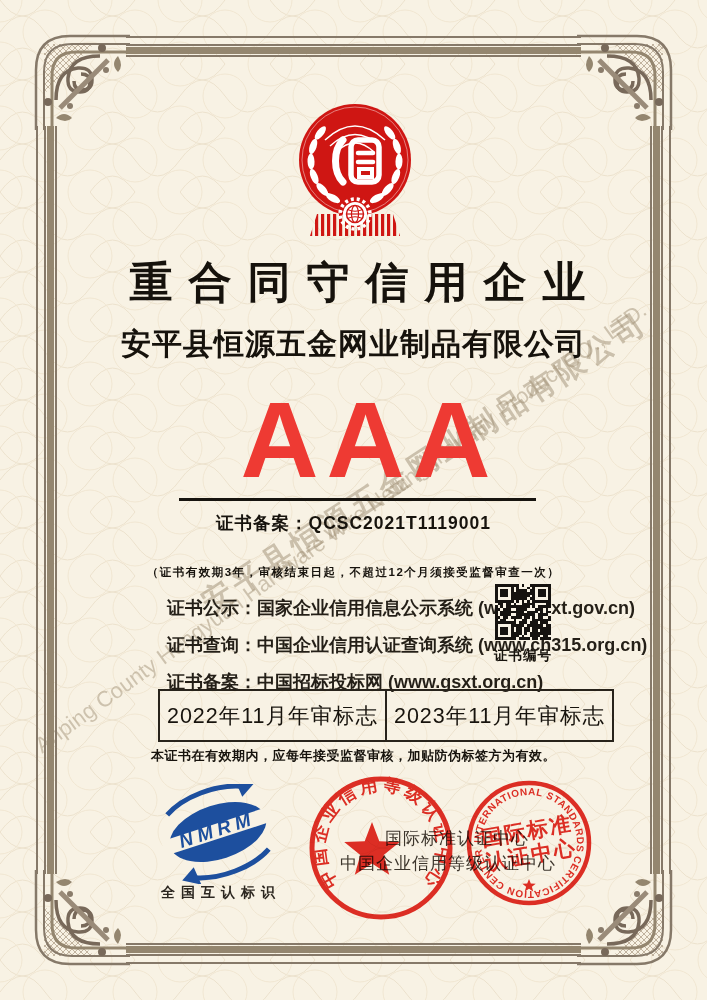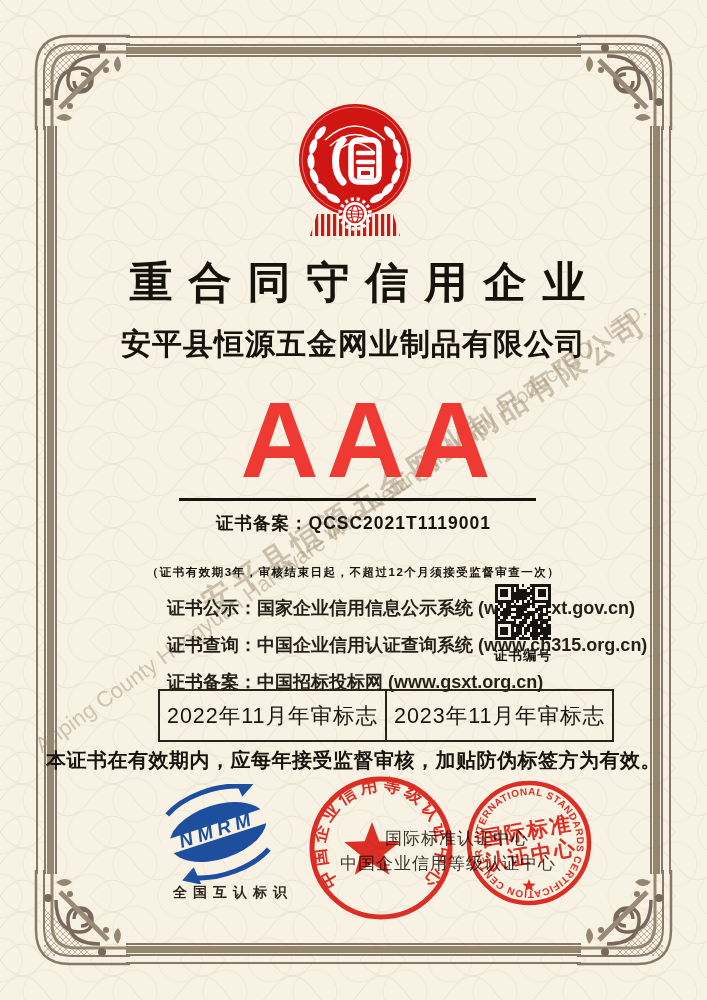--- a/index.html
+++ b/index.html
@@ -54,27 +54,27 @@
       grid-template-columns:repeat(21,1fr);grid-template-rows:repeat(21,1fr);}
   .qr div{width:100%;height:100%;}
   .qr .d{background:#161310;}
   .qr-caption{width:76px;margin-left:-8px;text-align:center;font-size:13.5px;font-weight:bold;
       color:#17130d;margin-top:7px;letter-spacing:1px;}
   .audit-box{left:158px;top:689px;width:456px;height:53px;border:2px solid #28231b;
       display:flex;box-sizing:border-box;}
   .audit-cell{flex:1;display:flex;align-items:center;justify-content:center;
       font-size:21.5px;color:#17130d;letter-spacing:1px;}
   .audit-cell + .audit-cell{border-left:2px solid #28231b;}
-  .notice{top:747px;font-size:20px;letter-spacing:.5px;}
+  .notice{top:747px;font-size:13px;letter-spacing:.5px;}
   .issuer-line{width:320px;text-align:center;font-size:17px;color:#3d362c;letter-spacing:1px;z-index:3;}
   .issuer-1{left:297px;top:827px;}
   .issuer-2{left:288px;top:852px;}
   .nmrm{left:153px;top:784px;}
   .nmrm-caption{left:158px;top:884px;width:126px;text-align:center;font-size:14px;
-      letter-spacing:6px;color:#2c2720;font-weight:bold;margin-left:12px;}
+      letter-spacing:6px;color:#2c2720;font-weight:bold;}
   .stamp{z-index:4;mix-blend-mode:multiply;opacity:.95;}
   .stamp-left{left:308px;top:775px;}
   .stamp-right{left:464px;top:778px;}
 </style>
 </head>
 <body>
 
 <div class="page">
 
   <svg class="abs bg-pattern" width="707" height="1000">

